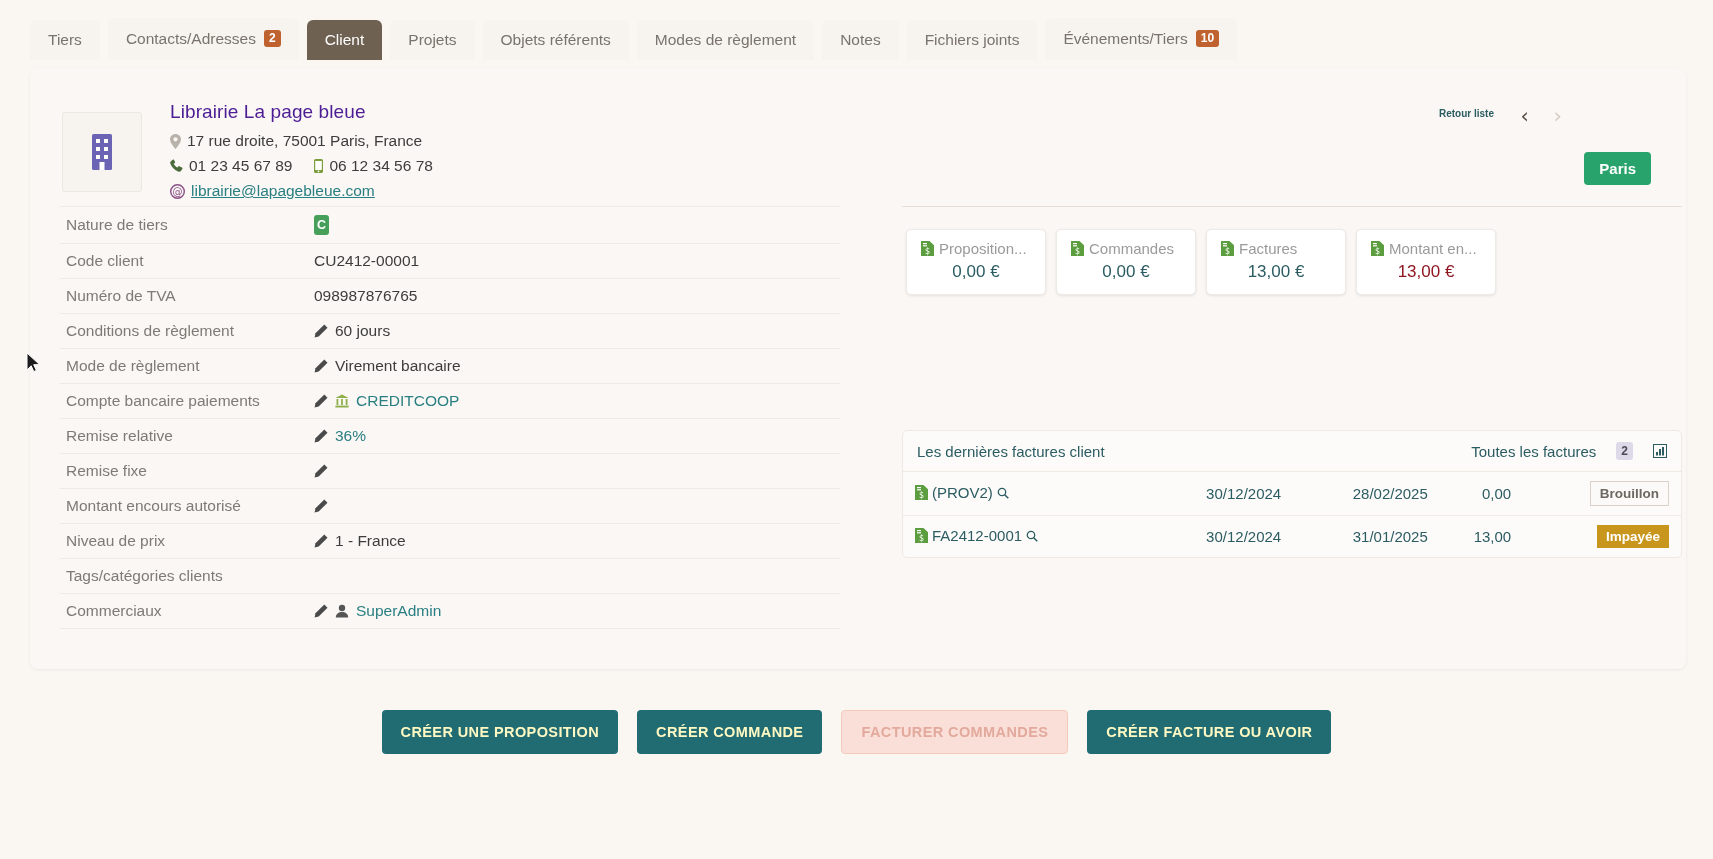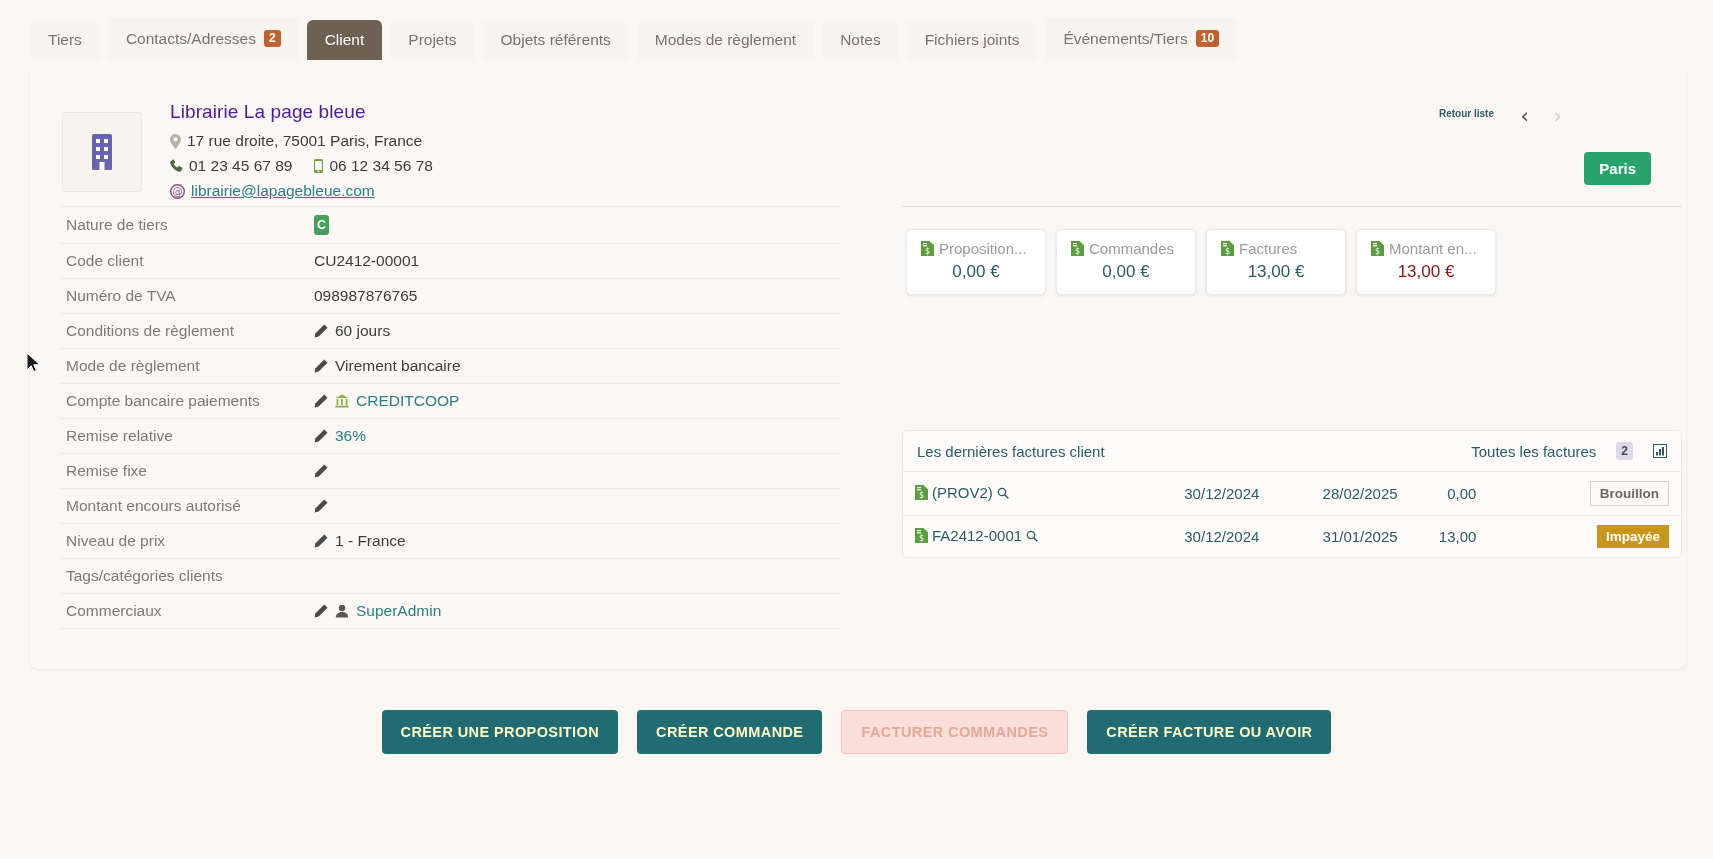--- a/index.html
+++ b/index.html
@@ -279,21 +279,21 @@
   .c-amt { text-align: right; color:#2b5c62; }
   .c-status { text-align: right; padding-right: 12px !important; }
   .st-pill {
     display: inline-block;
     border-radius: 0;
     font-size: 13.5px;
     padding: 4px 9px;
     font-weight: bold;
   }
   .st-draft { border: 1px solid #d9d2cb; color: #6d6761; background: #fbfaf8; }
-  .st-unpaid { background: #c8961c; color: #fff; margin-left: 35px; }
+  .st-unpaid { background: #c8961c; color: #fff; }
 
   
   .actions {
     position: absolute;
     left: 0; right: 0;
     top: 710px;
     display: flex;
     justify-content: center;
     gap: 19px;
   }

